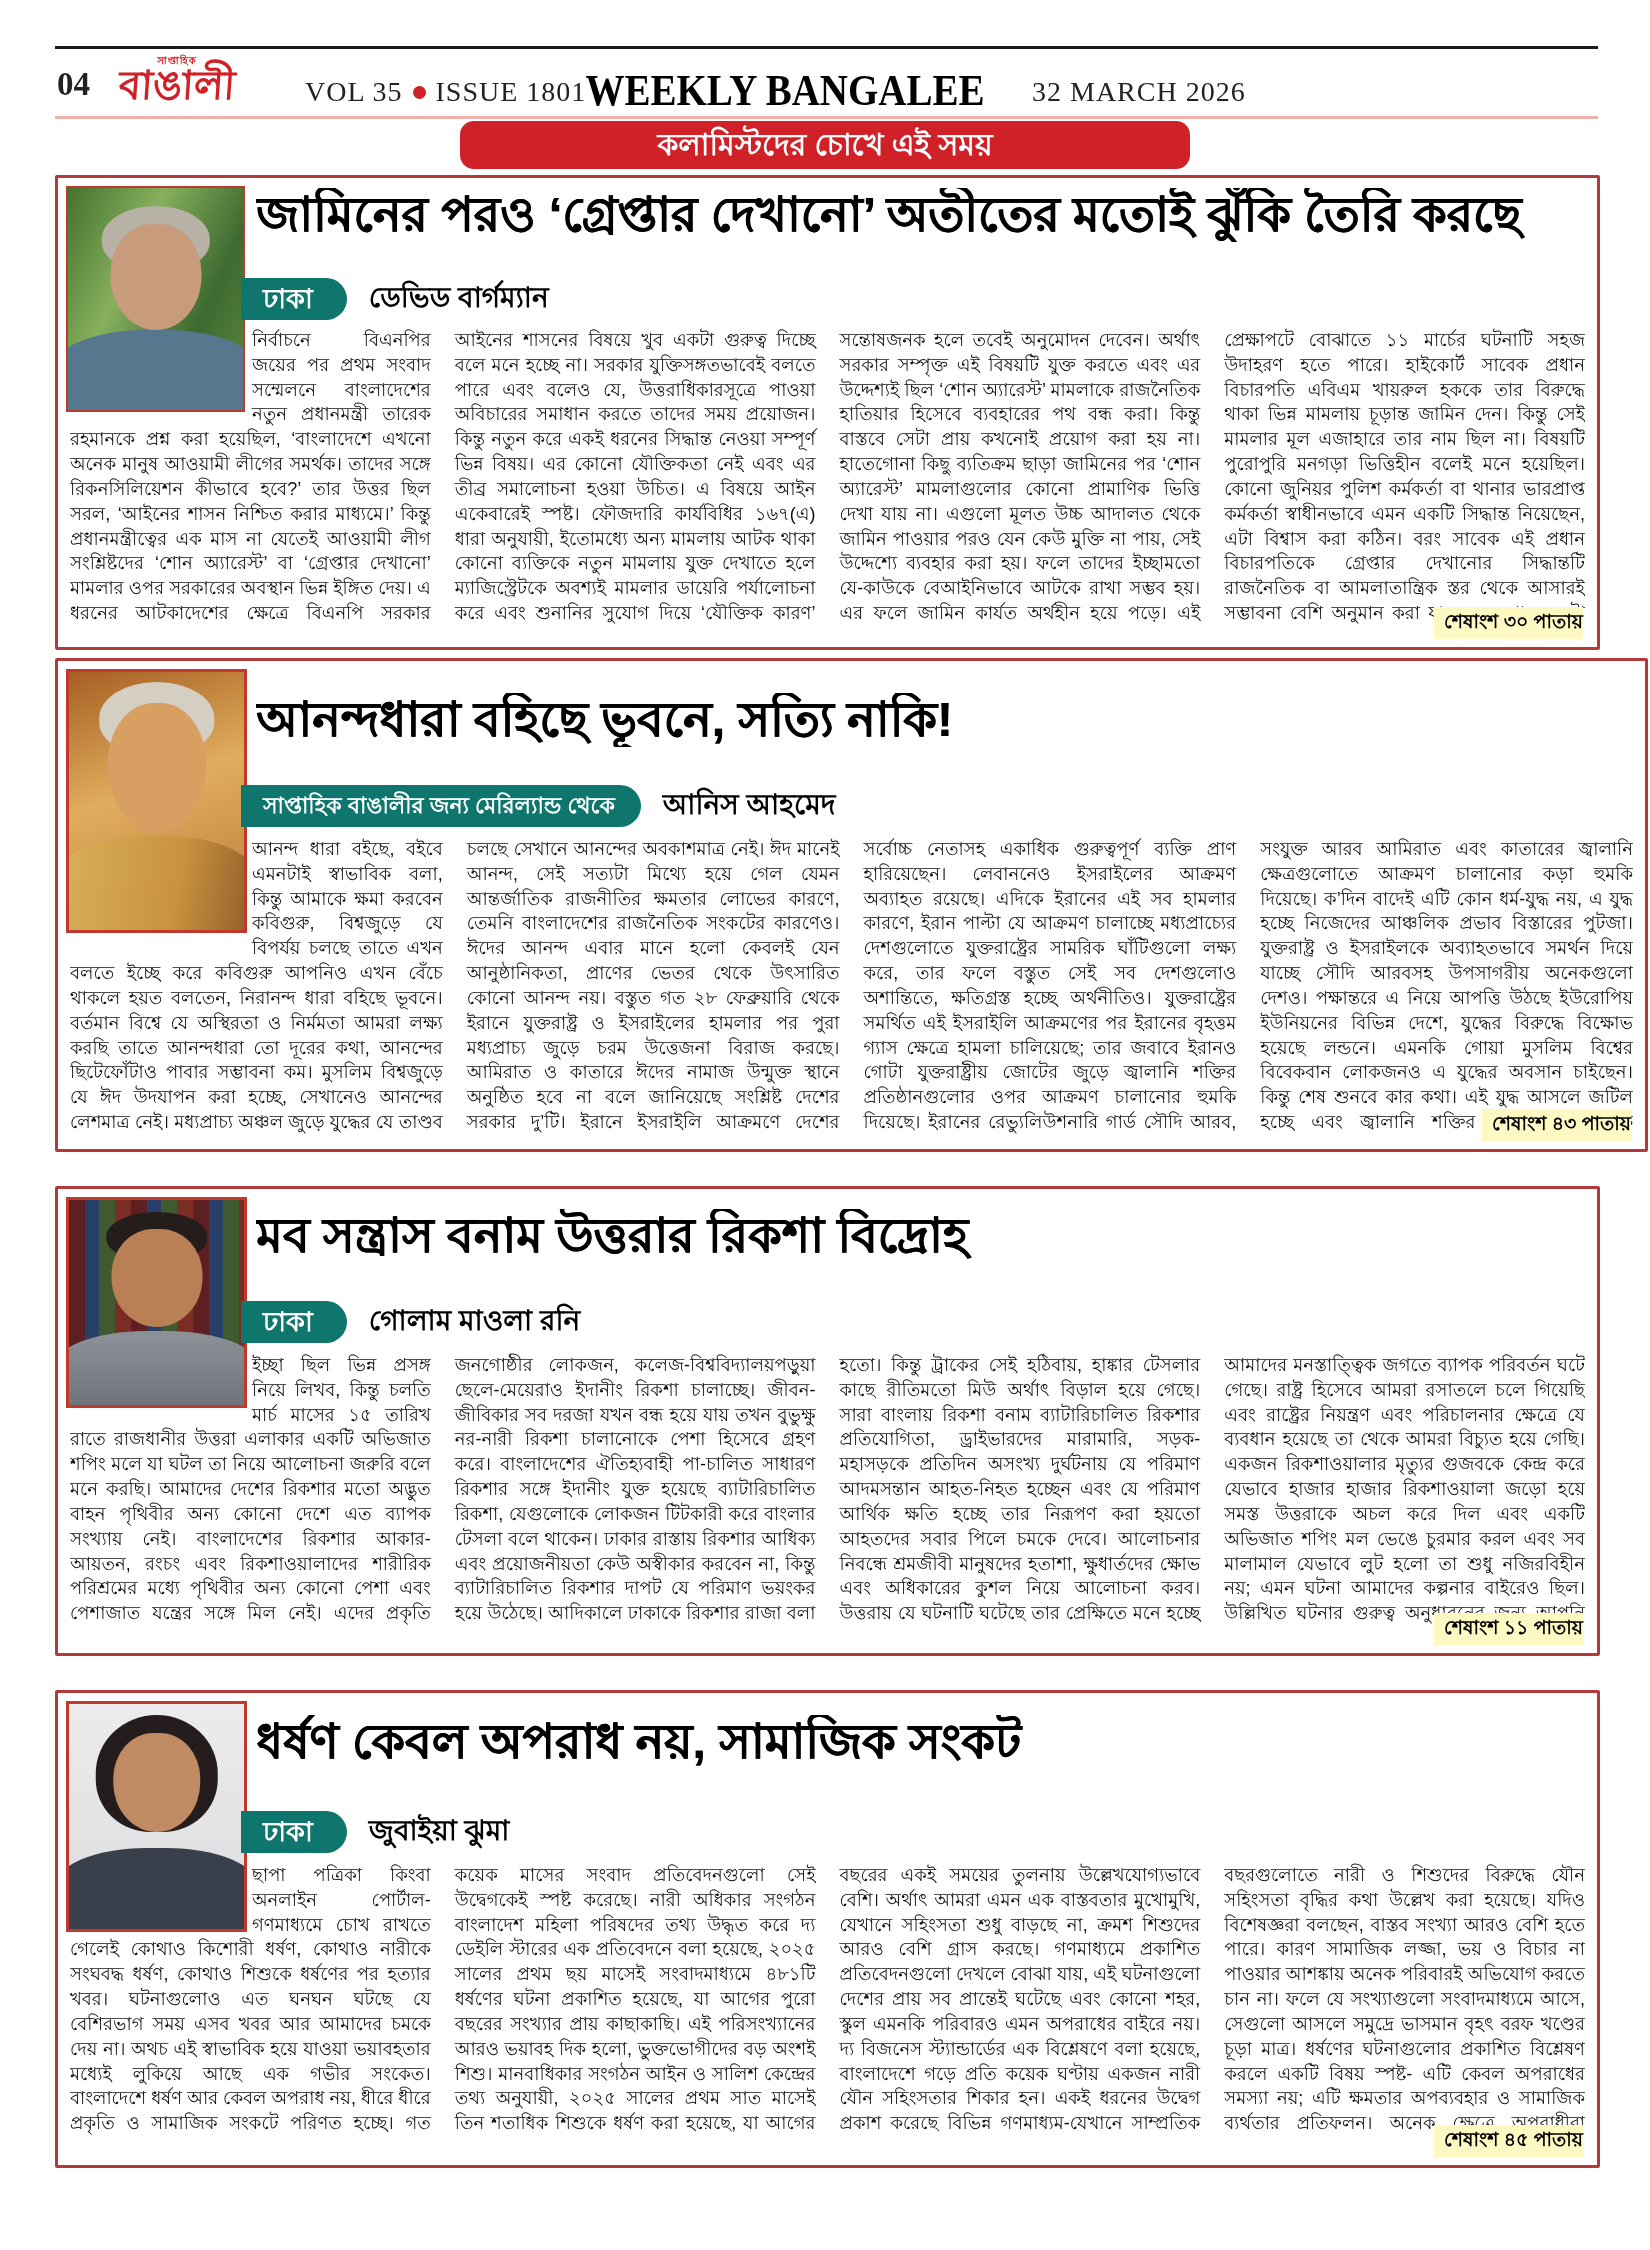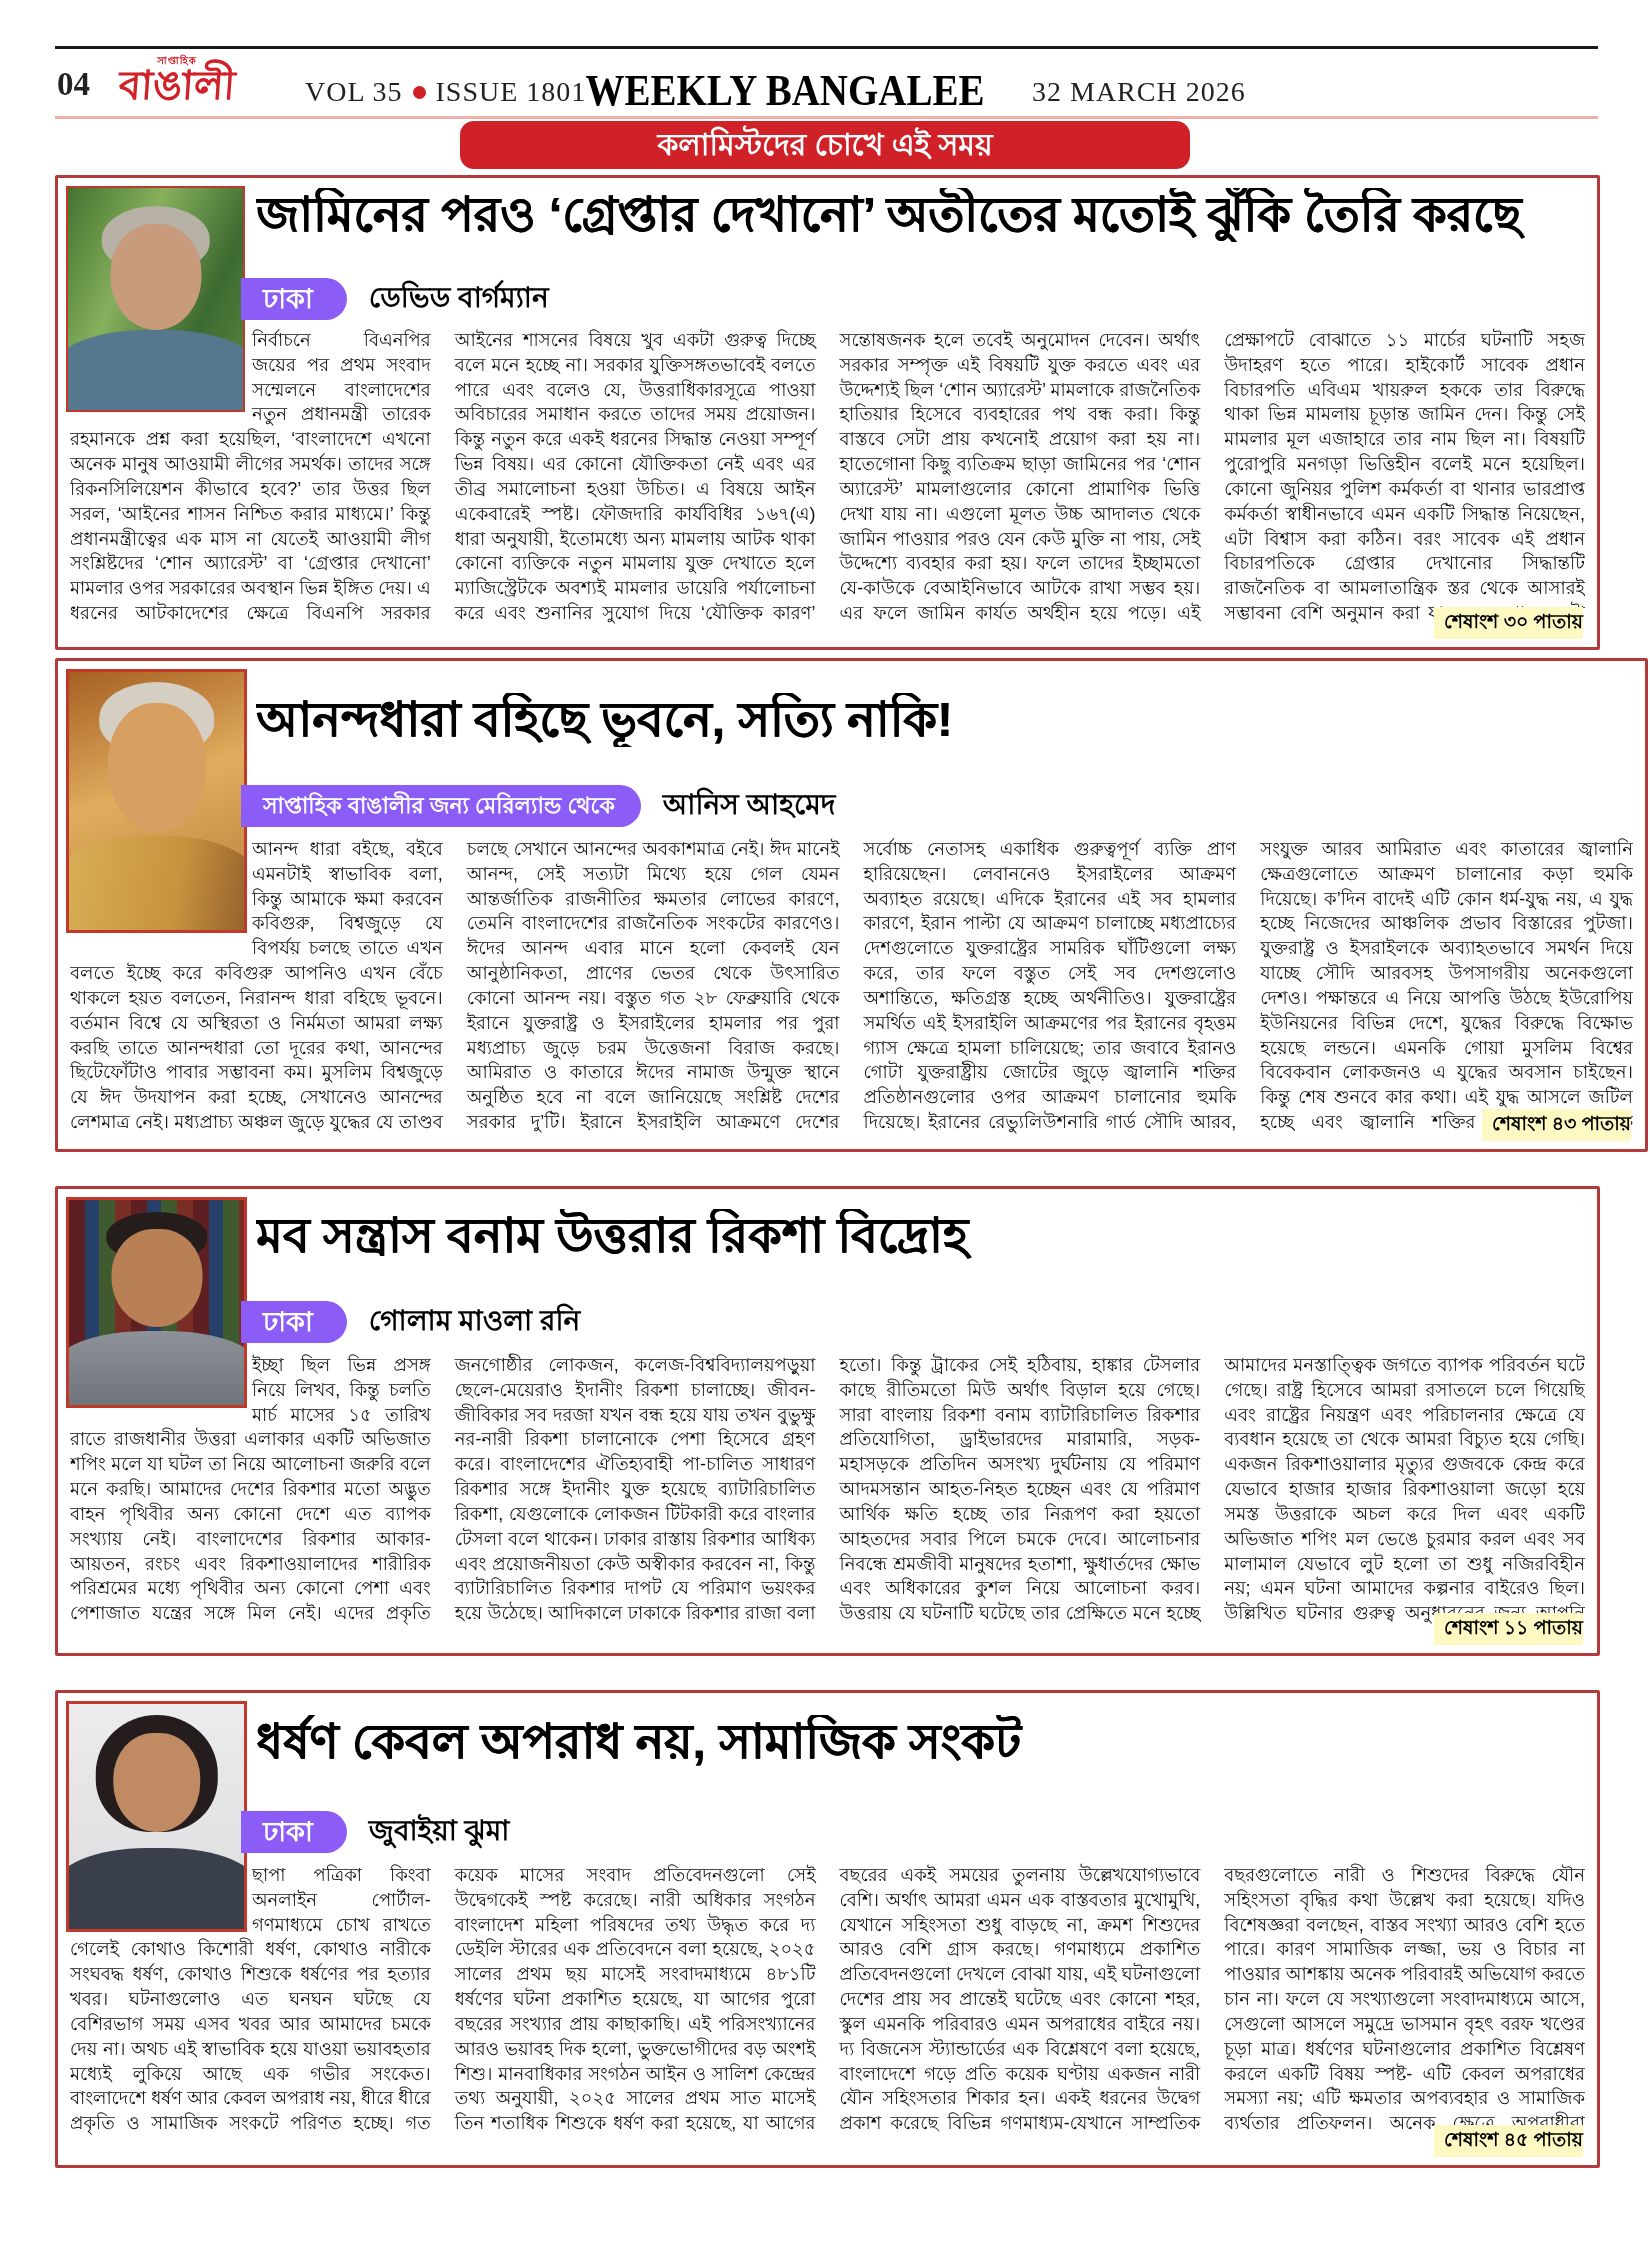--- a/index.html
+++ b/index.html
@@ -63,21 +63,21 @@
             text-shadow:0.6px 0 #000;white-space:nowrap;overflow:hidden;}
   .a1 .headline{top:10px;}
   .a2 .headline{top:32px;}
   .a3 .headline{top:20px;}
   .a4 .headline{top:22px;}
   .meta-row{position:absolute;left:183px;display:flex;align-items:center;height:42px;}
   .a1 .meta-row{top:100px;}
   .a2 .meta-row{top:124px;}
   .a3 .meta-row{top:112px;}
   .a4 .meta-row{top:118px;}
-  .loc-bar{height:42px;background:#8b5cf6;color:#fff;font-weight:bold;
+  .loc-bar{height:42px;background:#0f766e;color:#fff;font-weight:bold;
            border-radius:0 21px 21px 0;padding:0 34px 0 22px;line-height:42px;
            font-size:27px;white-space:nowrap;}
   .loc-bar.long{font-size:22px;padding-right:26px;}
   .byline{margin-left:22px;font-size:28px;font-weight:bold;color:#000;white-space:nowrap;}
   .body{position:absolute;left:12px;right:12px;bottom:10px;overflow:hidden;
         column-count:4;column-gap:24px;column-fill:auto;
         font-size:18px;line-height:1.38;text-align:justify;color:#101010;}
   .a1 .body{top:150px;}
   .a2 .body{top:176px;}
   .a3 .body{top:164px;}

